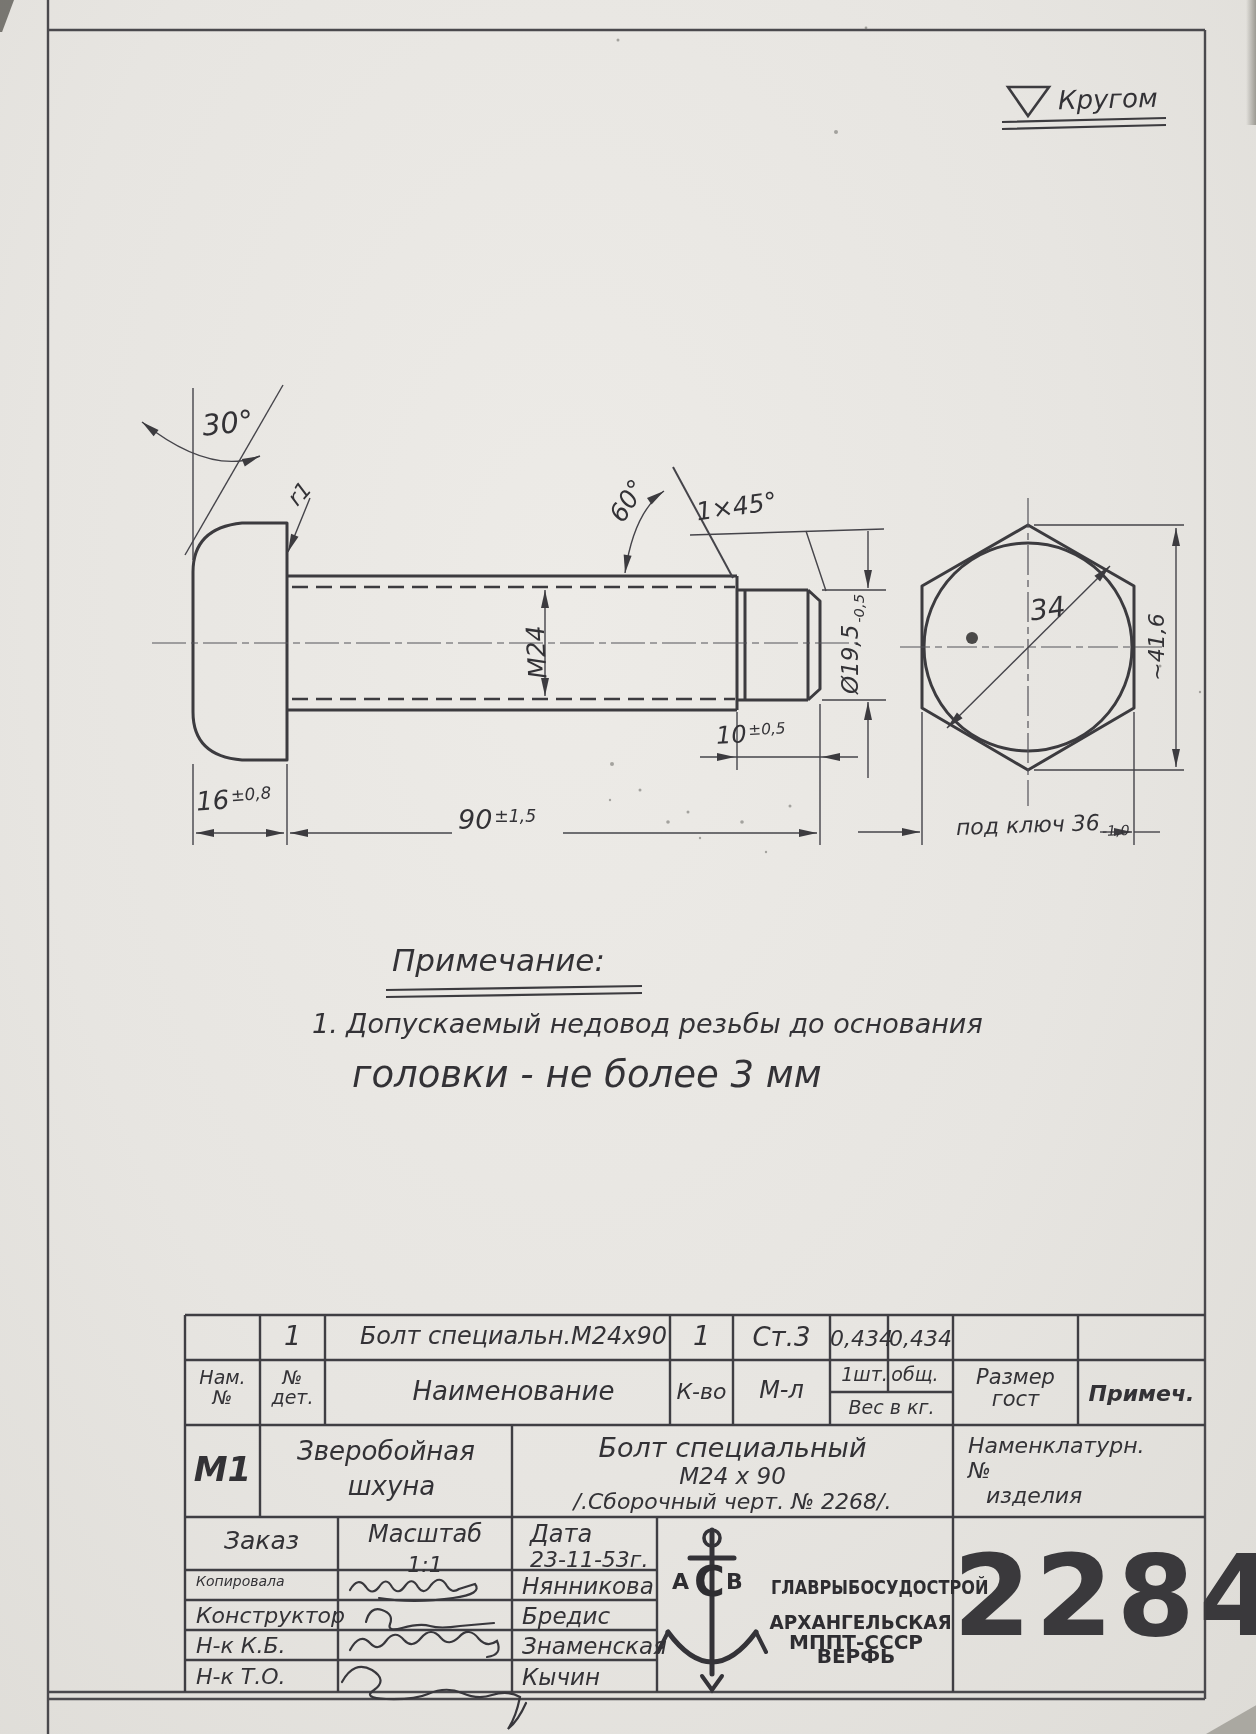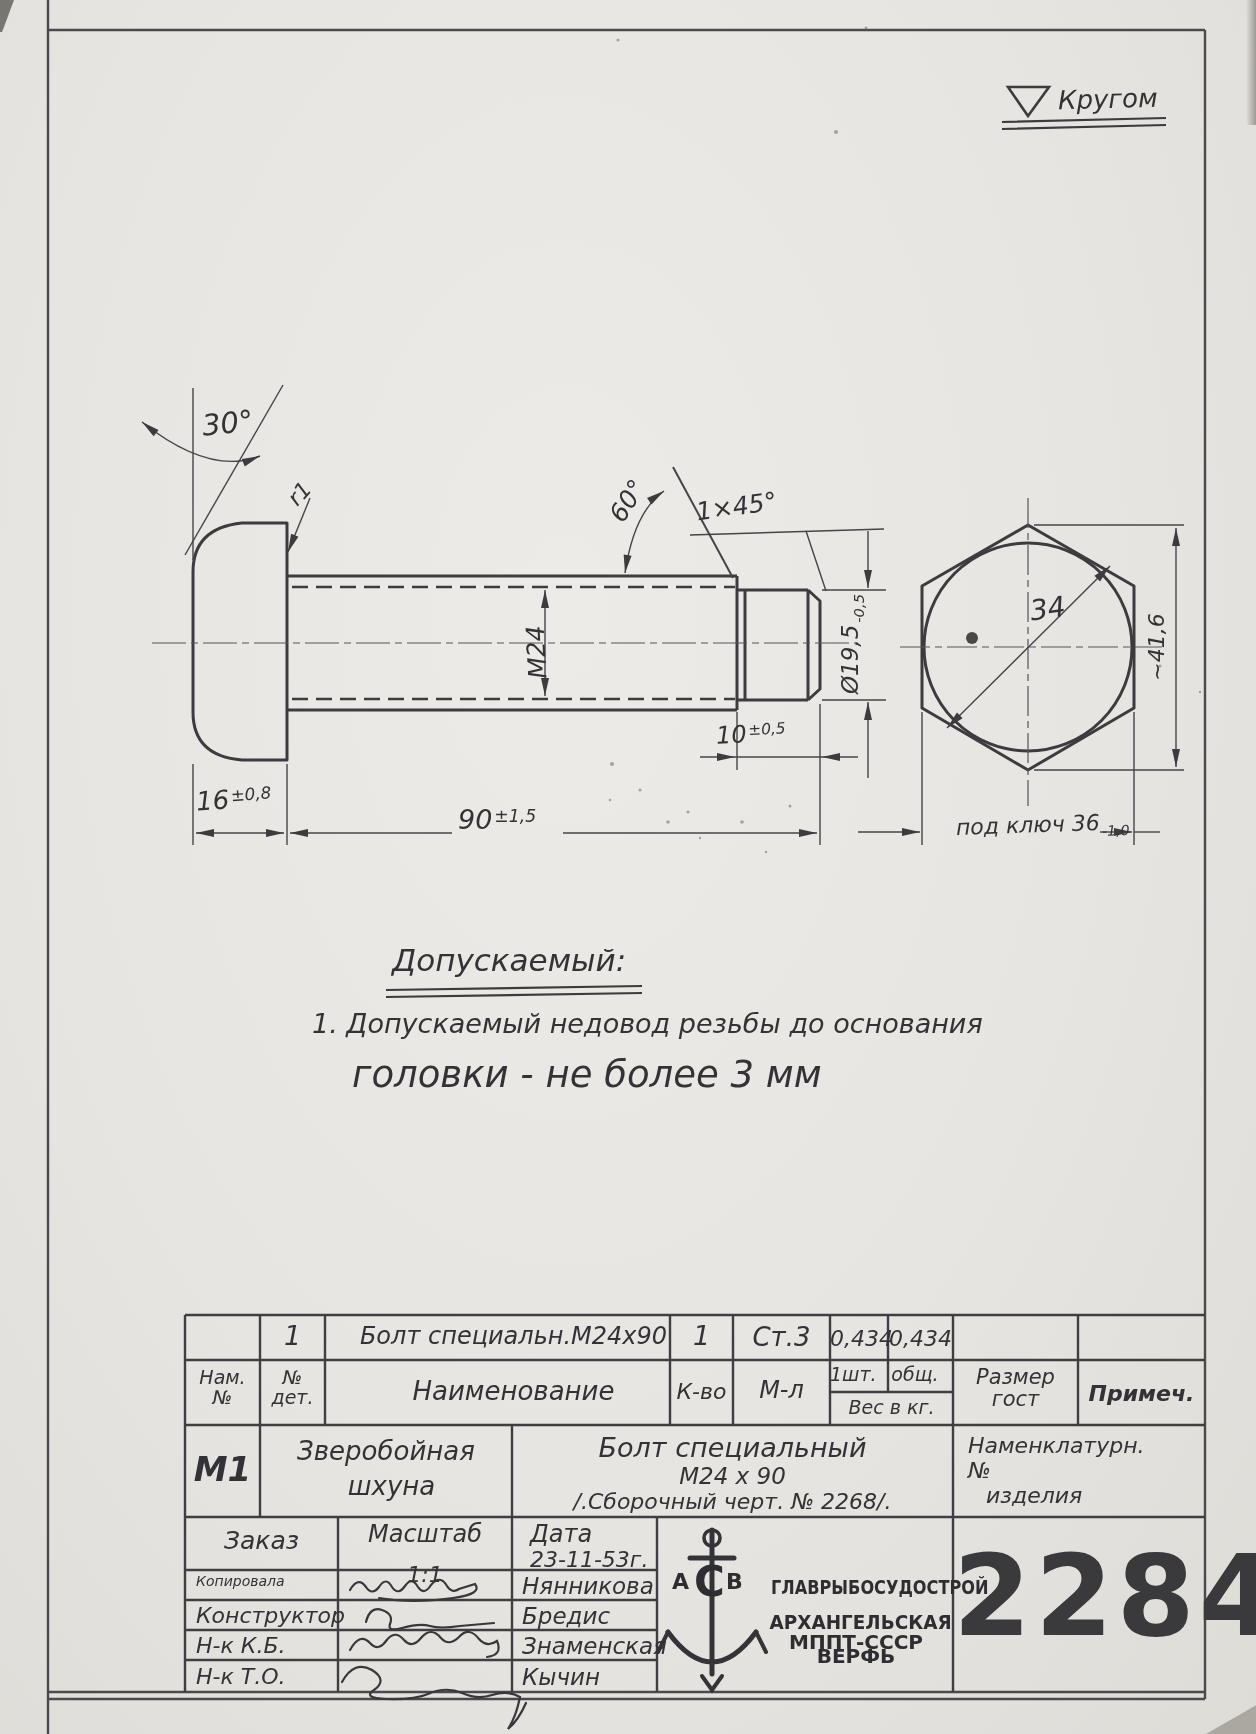--- a/index.html
+++ b/index.html
@@ -207,21 +207,21 @@
   <div class="lbl" style="left:458px;top:806px;font-size:27px;">
     <span>90</span><span class="tol-up">±1,5</span>
   </div>
 
   <div class="lbl" style="left:1030px;top:594px;font-size:28px;transform:rotate(-8deg);">34</div>
   <div class="lbl ctr" style="left:1098px;top:634px;width:120px;height:26px;font-size:22px;transform:rotate(-90deg);">~41,6</div>
   <div class="lbl" style="left:956px;top:813px;font-size:22px;transform:rotate(-2deg);">
     <span>под ключ 36</span><span class="tol-dn">-1,0</span>
   </div>
 
-  <div class="lbl" style="left:392px;top:944px;font-size:31px;">Допускаемый:</div>
+  <div class="lbl" style="left:392px;top:944px;font-size:31px;">Примечание:</div>
   <div class="lbl" style="left:312px;top:1010px;font-size:27px;">1. Допускаемый  недовод  резьбы  до  основания</div>
   <div class="lbl" style="left:352px;top:1056px;font-size:37px;">головки - не более  3 мм</div>
 
   <div class="lbl ctr" style="left:260px;top:1322px;width:65px;font-size:27px;">1</div>
   <div class="lbl ctr" style="left:325px;top:1324px;width:345px;font-size:24px;padding-left:16px;">Болт специальн.М24х90</div>
   <div class="lbl ctr" style="left:670px;top:1322px;width:63px;font-size:27px;">1</div>
   <div class="lbl ctr" style="left:733px;top:1324px;width:97px;font-size:26px;">Ст.3</div>
   <div class="lbl ctr" style="left:830px;top:1327px;width:58px;font-size:22px;">0,434</div>
   <div class="lbl ctr" style="left:888px;top:1327px;width:65px;font-size:22px;">0,434</div>
 
@@ -229,21 +229,21 @@
     <div>Нам.</div>
     <div>№</div>
   </div>
   <div class="lbl ctr" style="left:260px;top:1368px;width:65px;font-size:19px;">
     <div>№</div>
     <div>дет.</div>
   </div>
   <div class="lbl ctr" style="left:325px;top:1378px;width:345px;font-size:26px;padding-left:16px;">Наименование</div>
   <div class="lbl ctr" style="left:670px;top:1380px;width:63px;font-size:22px;">К-во</div>
   <div class="lbl ctr" style="left:733px;top:1378px;width:97px;font-size:24px;">М-л</div>
-  <div class="lbl ctr" style="left:830px;top:1365px;width:36px;font-size:19px;">1шт.</div>
+  <div class="lbl ctr" style="left:830px;top:1365px;width:69px;font-size:19px;">1шт.</div>
   <div class="lbl ctr" style="left:888px;top:1365px;width:54px;font-size:19px;">общ.</div>
   <div class="lbl ctr" style="left:830px;top:1398px;width:123px;font-size:19px;">Вес в кг.</div>
   <div class="lbl ctr" style="left:953px;top:1366px;width:125px;font-size:21px;">
     <div>Размер</div>
     <div>гост</div>
   </div>
   <div class="lbl ctr" style="left:1078px;top:1382px;width:127px;font-size:22px;font-weight:bold;">Примеч.</div>
 
   <div class="lbl ctr" style="left:185px;top:1452px;width:75px;font-size:34px;font-weight:bold;">М1</div>
   <div class="lbl ctr" style="left:260px;top:1438px;width:252px;font-size:26px;">
@@ -257,21 +257,21 @@
   </div>
   <div class="lbl" style="left:968px;top:1434px;font-size:22px;">
     <div>Наменклатурн.</div>
     <div style="margin-top:2px;">№</div>
     <div style="margin-top:2px;margin-left:18px;">изделия</div>
   </div>
 
   <div class="lbl ctr" style="left:185px;top:1528px;width:153px;font-size:25px;">Заказ</div>
   <div class="lbl ctr" style="left:338px;top:1522px;width:174px;">
     <div style="font-size:24px;">Масштаб</div>
-    <div style="font-size:22px;margin-top:16px;">1:1</div>
+    <div style="font-size:22px;margin-top:6px;">1:1</div>
   </div>
   <div class="lbl" style="left:530px;top:1522px;">
     <div style="font-size:24px;">Дата</div>
     <div style="font-size:22px;margin-top:1px;">23-11-53г.</div>
   </div>
 
   <div class="lbl" style="left:196px;top:1574px;font-size:14px;">Копировала</div>
   <div class="lbl" style="left:522px;top:1574px;font-size:23px;">Нянникова</div>
   <div class="lbl" style="left:196px;top:1604px;font-size:22px;">Конструктор</div>
   <div class="lbl" style="left:522px;top:1604px;font-size:23px;">Бредис</div>

